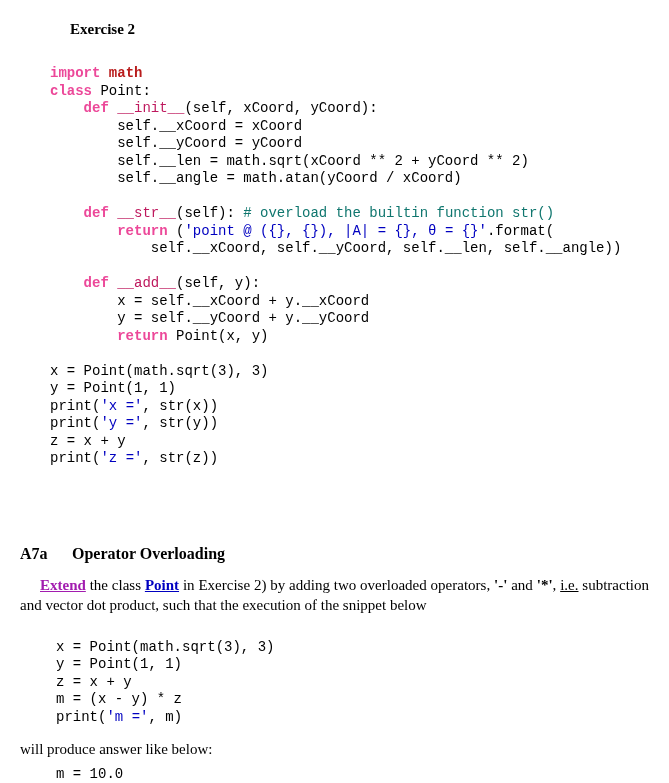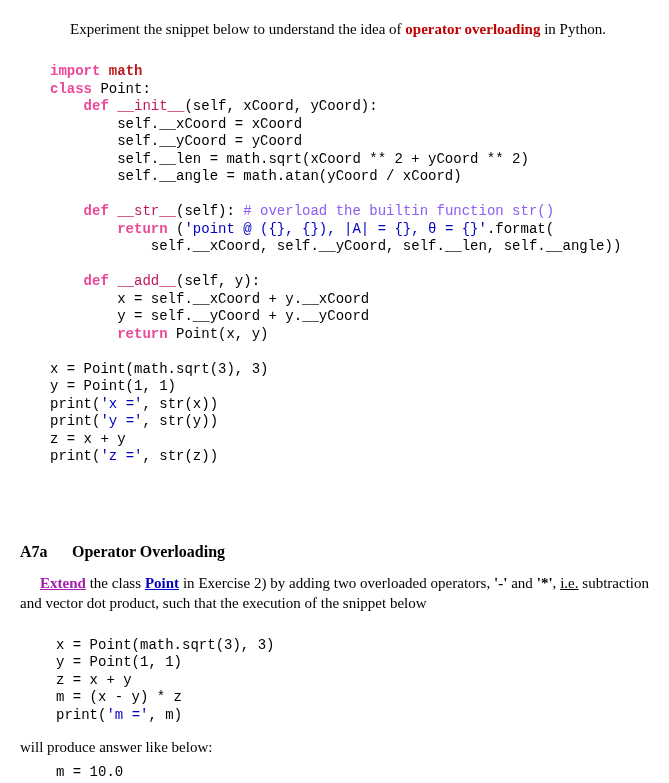--- a/index.html
+++ b/index.html
@@ -25,43 +25,41 @@
     font-family: "Courier New", Courier, monospace;
     font-size: 14px;
     white-space: pre;
     line-height: 1.25;
     margin: 4px 0 14px 0;
   }
   .kw-green { color: #ec4899; font-weight: bold; }
   .kw-navy { color: #b91c1c; font-weight: bold; }
   .kw-magenta { color: #be185d; font-weight: normal; }
   .str-blue { color: #0000c0; }
-  .comment-grey { color: #8b5cf6; }
+  .comment-grey { color: #0f766e; }
   .section-head {
     font-weight: bold;
     font-size: 16px;
     margin: 28px 0 12px 0;
   }
   .section-head .label { display:inline-block; width: 48px; margin-top: 48px; }
   .red-underline { color: #a21caf; font-weight: bold; text-decoration: underline; margin-left: 20px; }
   .blue-underline { color: #0000c0; text-decoration: underline; font-weight: bold;}
   .indent-code { margin-left: 36px; }
   .container { margin-left: 50px; }
   .formula { font-family: "Times New Roman", serif; }
   .formula-bold { font-weight: bold; }
 </style>
 </head>
 <body>
 
 <div class="container">
 
+<div class="heading-bold">Exercise 2</div>
 
-<div class="body-text">
-  <span>Experiment the snippet below to understand the idea of </span><span class="red-bold">operator overloading</span><span> in Python.</span>
-</div>
 
 <div class="code-block" style="margin-left:-20px;">
 <span class="kw-green">import</span><span class="kw-navy"> math</span>
 <span class="kw-green">class</span><span> Point:</span>
 <span class="kw-green">    def</span><span class="kw-magenta"> __init__</span><span>(self, xCoord, yCoord):</span>
 <span>        self.__xCoord = xCoord</span>
 <span>        self.__yCoord = yCoord</span>
 <span>        self.__len = math.sqrt(xCoord ** 2 + yCoord ** 2)</span>
 <span>        self.__angle = math.atan(yCoord / xCoord)</span>
 <span></span>

